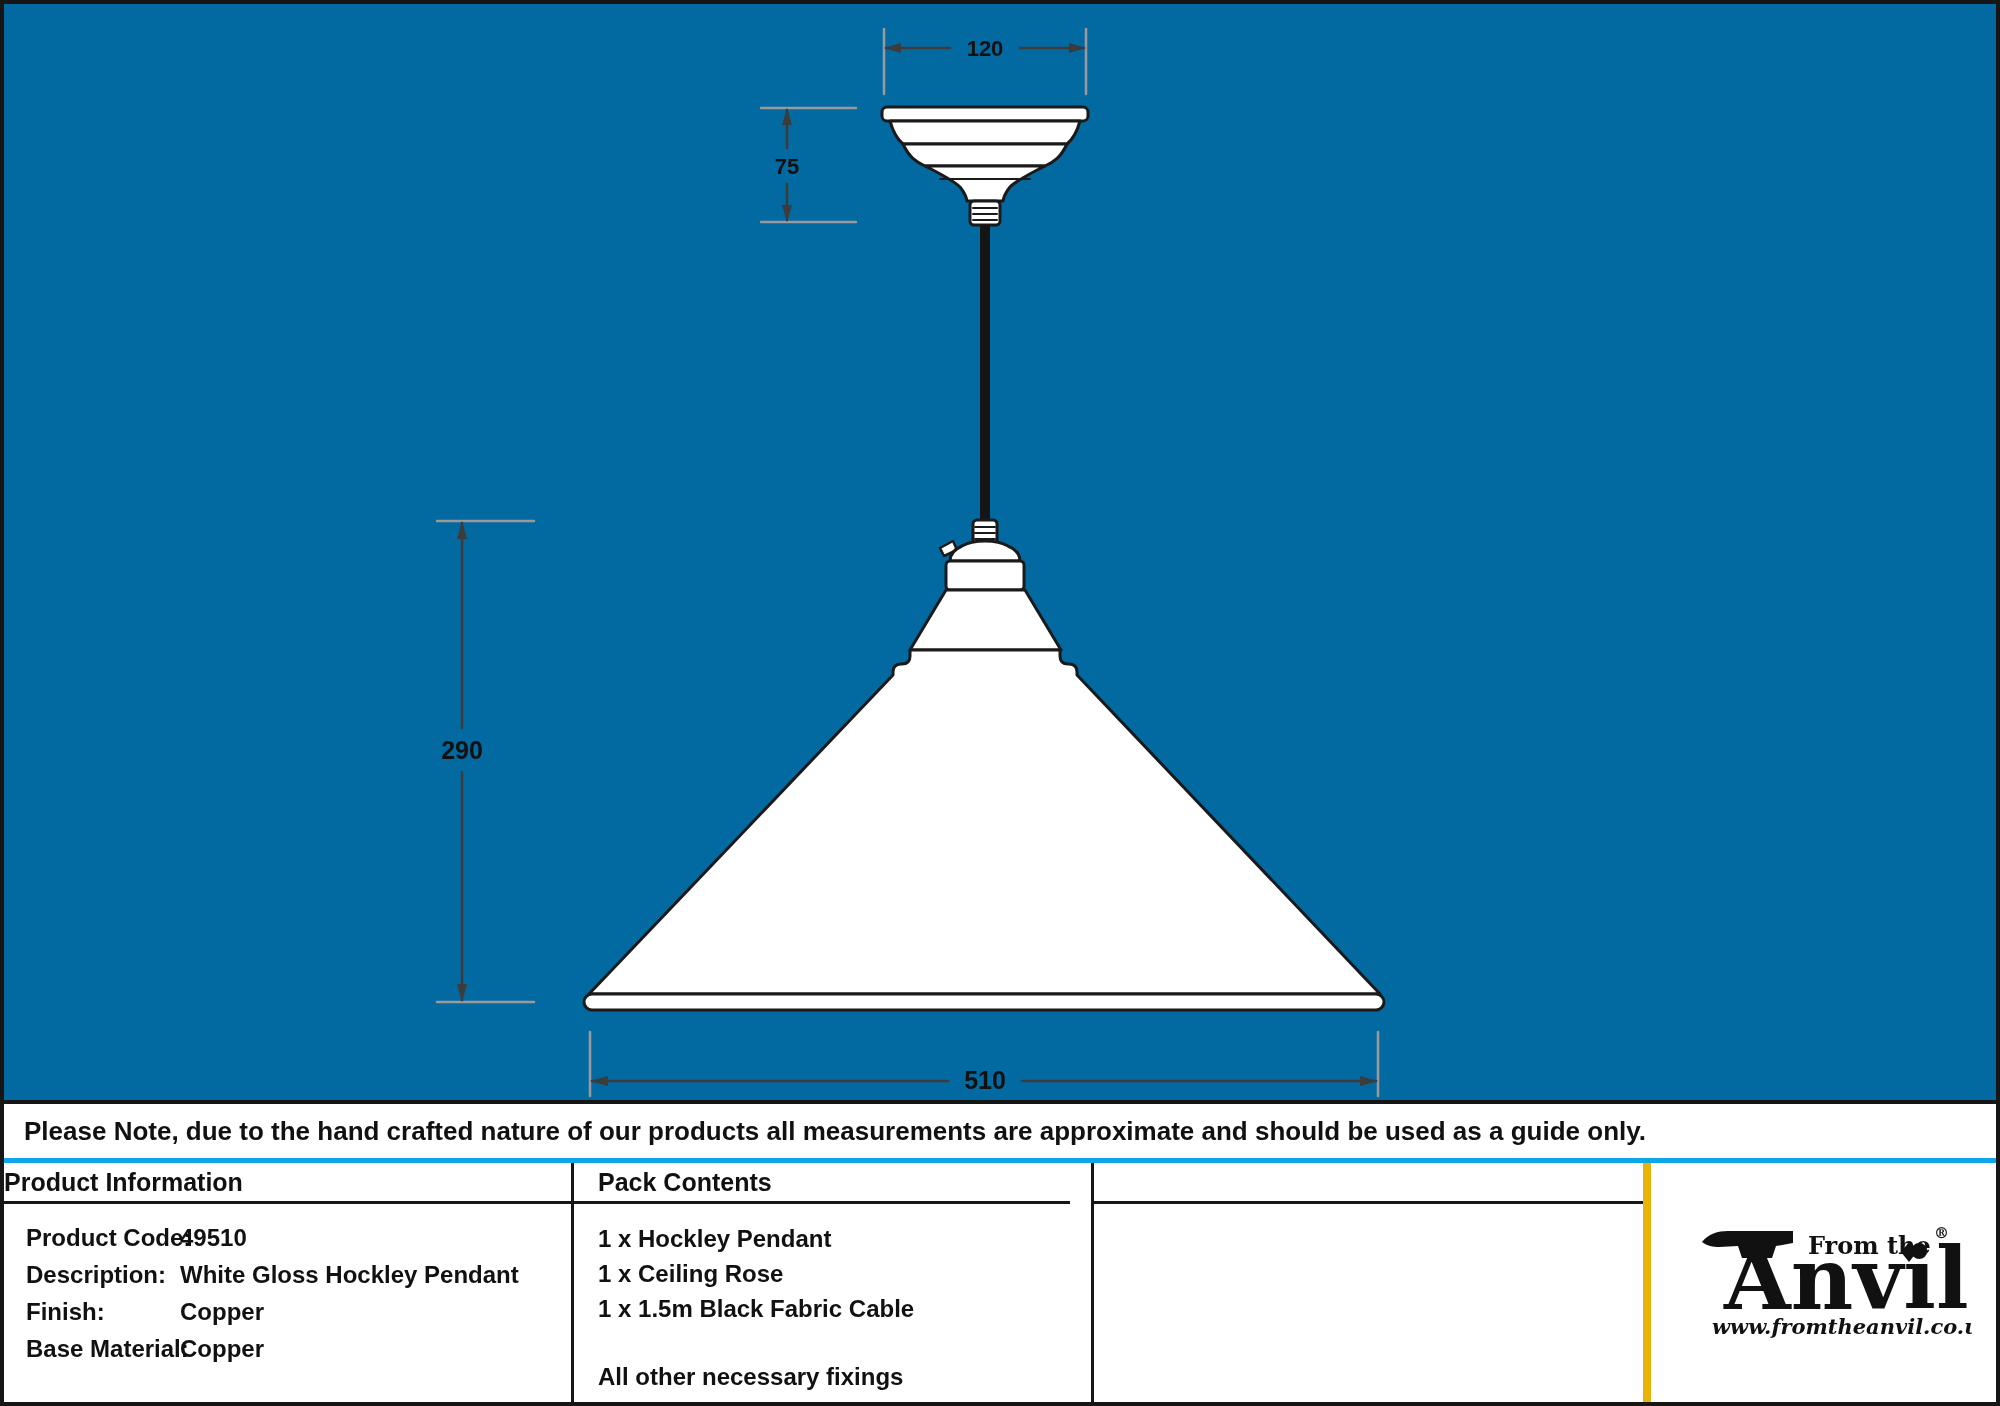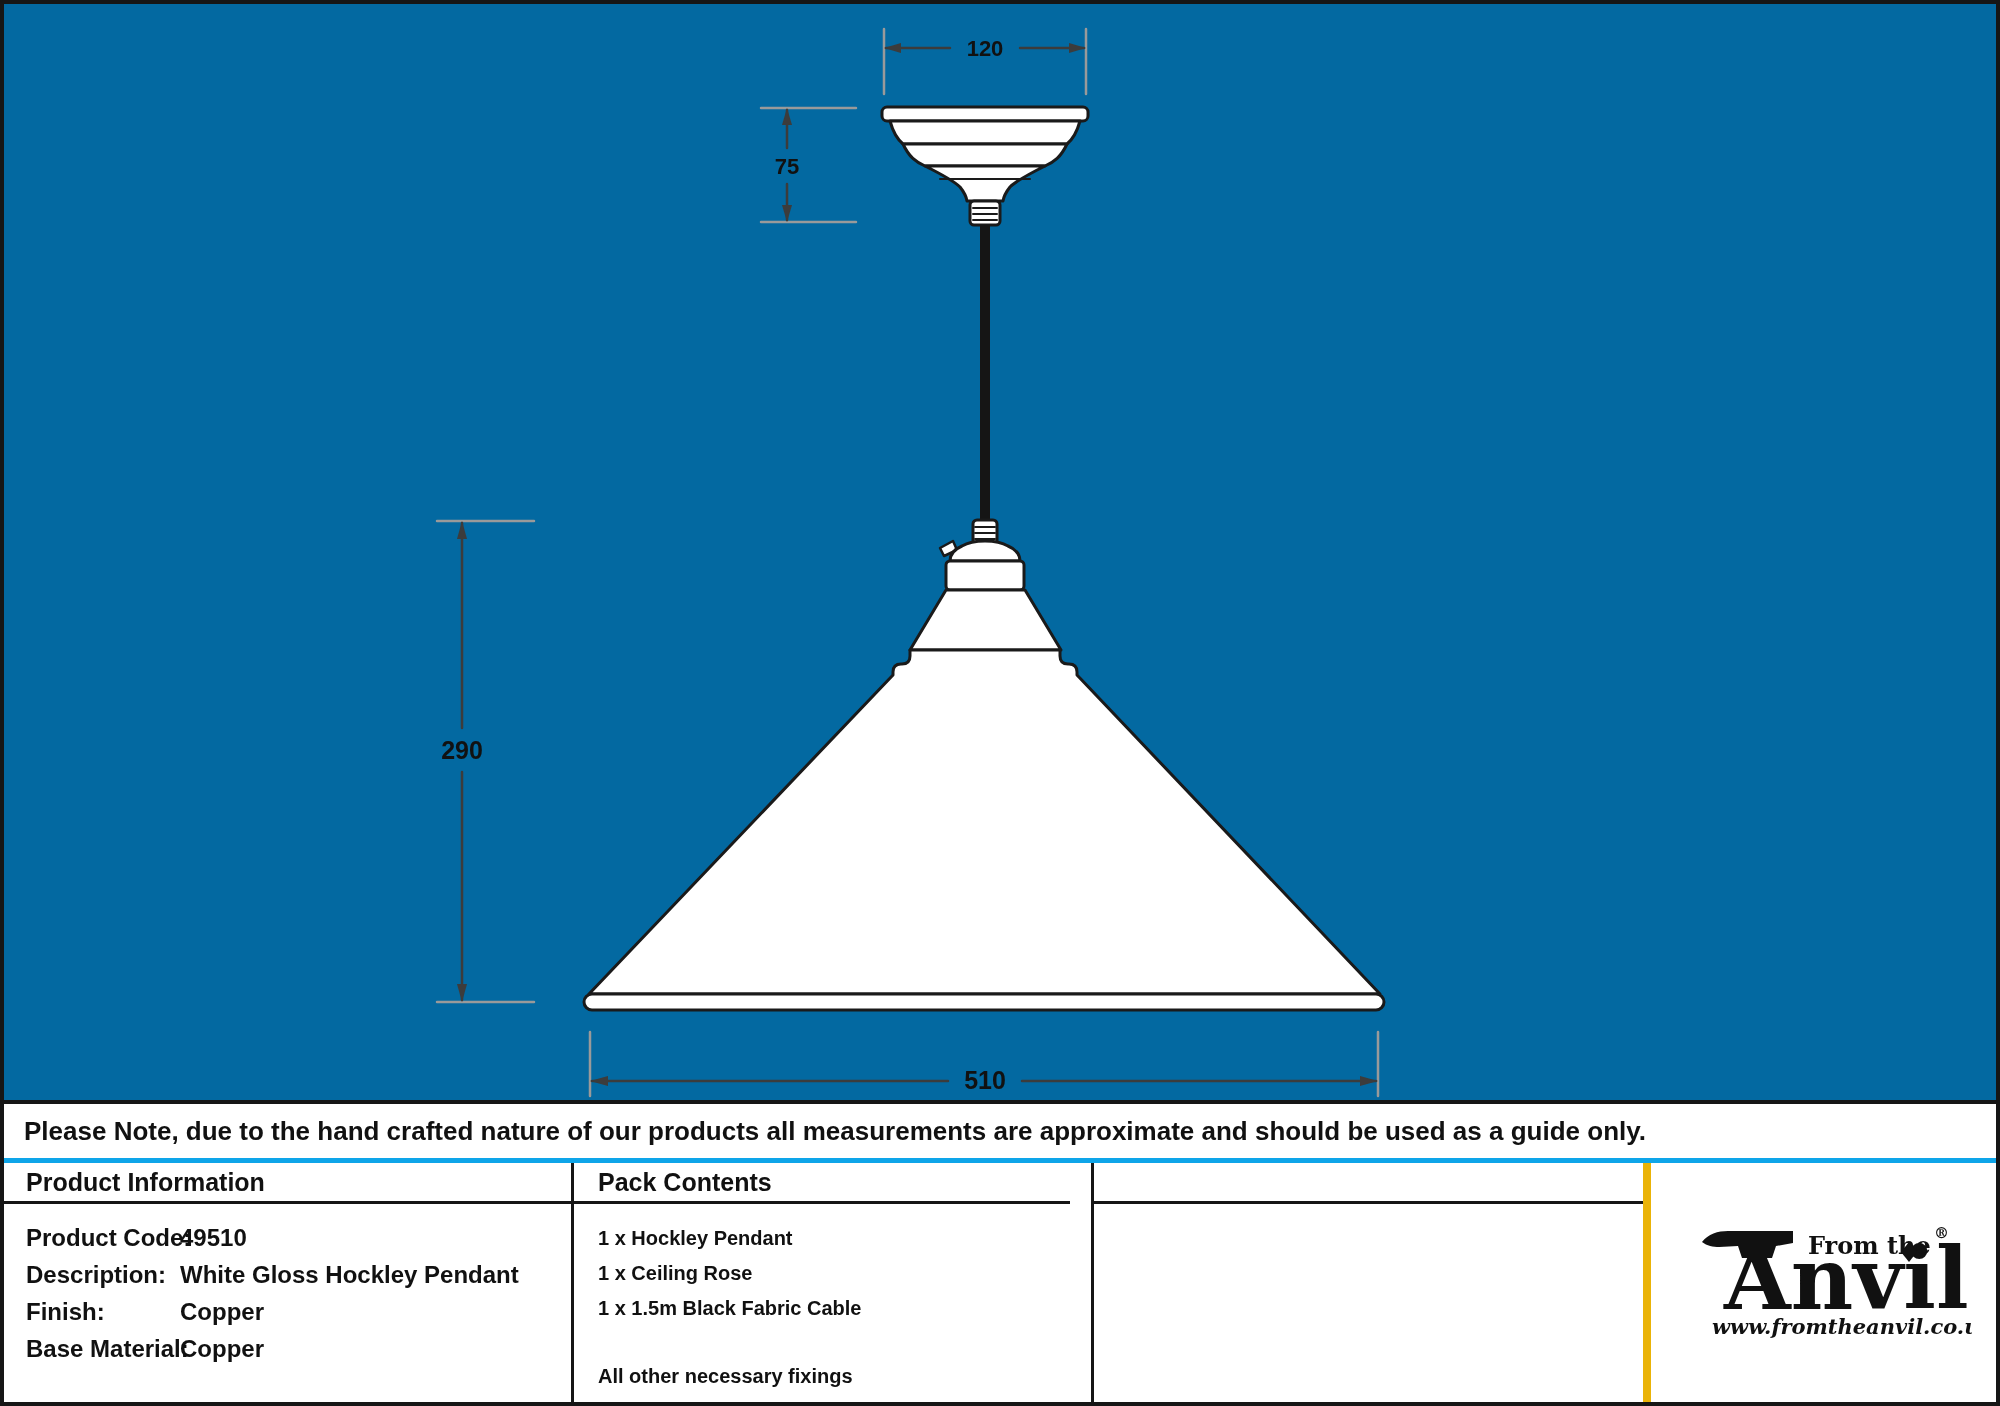--- a/index.html
+++ b/index.html
@@ -19,27 +19,27 @@
     white-space:nowrap;letter-spacing:0;
   }
   .info-table{position:absolute;left:0;top:1159px;width:1992px;height:243px;background:#fff;}
   .col{position:absolute;top:0;bottom:0;box-sizing:border-box;}
   .col-1{left:0;width:567px;}
   .col-2{left:567px;width:499px;border-left:3px solid #161616;}
   .col-3{left:1087px;width:552px;border-left:3px solid #161616;}
   .col-4{left:1639px;width:349px;border-left:8px solid #eab308;display:flex;align-items:center;justify-content:center;}
   .col-header{
     height:41px;border-bottom:3px solid #161616;box-sizing:border-box;
-    font-size:25px;font-weight:700;line-height:39px;padding-left:22px;white-space:nowrap;
+    font-size:25px;font-weight:700;line-height:39px;white-space:nowrap;
   }
   .col-2 .col-header{padding-left:24px;}
   .col-body-1{padding:15px 0 0 22px;font-size:24px;font-weight:700;}
   .prow{display:flex;line-height:37px;white-space:nowrap;}
   .prow .plabel{width:154px;flex:0 0 154px;}
-  .col-body-2{padding:17px 0 0 24px;font-size:20px;font-weight:700;}
+  .col-body-2{padding:17px 0 0 24px;font-size:24px;font-weight:700;}
   .pack-item{line-height:35px;white-space:nowrap;}
   .pack-footer{line-height:35px;margin-top:33px;white-space:nowrap;}
   .logo-svg{display:block;}
 </style>
 </head>
 <body>
 
 <div class="page">
 
   <svg class="drawing-svg" width="2000" height="1100" viewBox="0 0 2000 1100">

